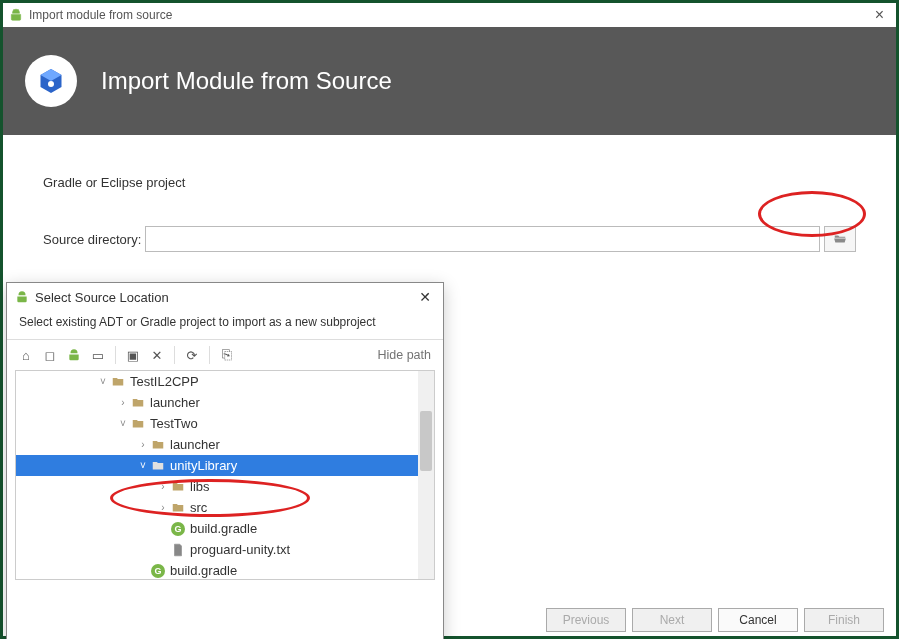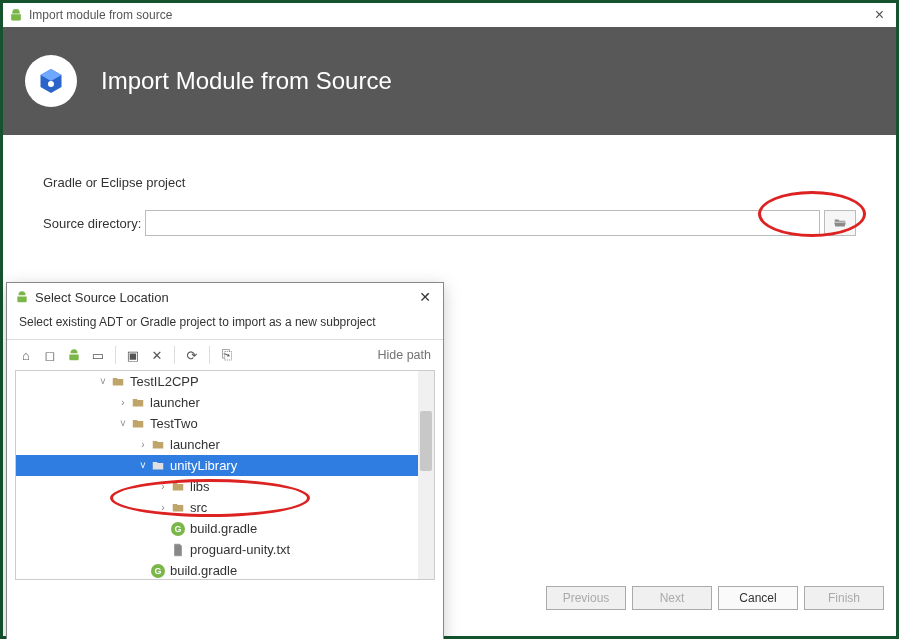--- a/index.html
+++ b/index.html
@@ -10,31 +10,31 @@
 .wizard-titlebar { height: 24px; display: flex; align-items: center; padding: 0 6px; font-size: 12px; color: #555; }
 .wizard-titlebar .spacer { flex: 1; }
 .wizard-titlebar .close { font-size: 16px; color: #555; padding: 0 6px; cursor: pointer; }
 .android-icon { width: 14px; height: 14px; margin-right: 6px; display: inline-flex; }
 
 .banner { background: #585858; color: #fff; height: 108px; display: flex; align-items: center; padding-left: 22px; }
 .banner-icon { width: 52px; height: 52px; border-radius: 50%; background: #fff; display: flex; align-items: center; justify-content: center; margin-right: 24px; }
 .banner-title { font-size: 24px; font-weight: 400; }
 
 .content { padding: 40px 40px 0 40px; }
-.subtitle { font-size: 13px; color: #333; margin-bottom: 20px; }
+.subtitle { font-size: 13px; color: #333; margin-bottom: 36px; }
 .field-row { display: flex; align-items: center; gap: 4px; position: relative; }
 .field-label { font-size: 13px; color: #333; }
 .field-input { flex: 1; height: 26px; border: 1px solid #bbb; padding: 0 6px; font-size: 13px; }
 .browse-btn { width: 32px; height: 26px; border: 1px solid #bbb; background: #f6f6f6; display: flex; align-items: center; justify-content: center; cursor: pointer; }
 
 .red-ellipse { position: absolute; border: 3px solid #d22; border-radius: 50%; pointer-events: none; }
 .ellipse-browse { width: 108px; height: 46px; top: 188px; right: 30px; }
 .ellipse-unity { width: 200px; height: 38px; top: 479px; left: 110px; z-index: 30; }
 
-.button-bar { position: absolute; bottom: 26px; right: 12px; display: flex; gap: 6px; }
+.button-bar { position: absolute; bottom: 4px; right: 12px; display: flex; gap: 6px; }
 .button-bar button { height: 24px; width: 80px; font-size: 12px; border: 1px solid #aaa; background: #fafafa; color: #333; cursor: pointer; }
 .button-bar button.disabled { color: #aaa; background: #f0f0f0; }
 
 
 .dialog { position: absolute; left: 6px; top: 282px; width: 438px; height: 364px; background: #fff; border: 1px solid #888; box-shadow: 0 4px 16px rgba(0,0,0,0.2); z-index: 10; }
 .dialog-titlebar { height: 28px; display: flex; align-items: center; padding: 0 8px; font-size: 13px; color: #333; }
 .dialog-titlebar .spacer { flex: 1; }
 .dialog-titlebar .close { font-size: 14px; cursor: pointer; padding: 0 4px; }
 .dialog-desc { padding: 4px 12px 10px 12px; font-size: 12px; color: #333; }
 .dialog-sep { border-top: 1px solid #ddd; }

